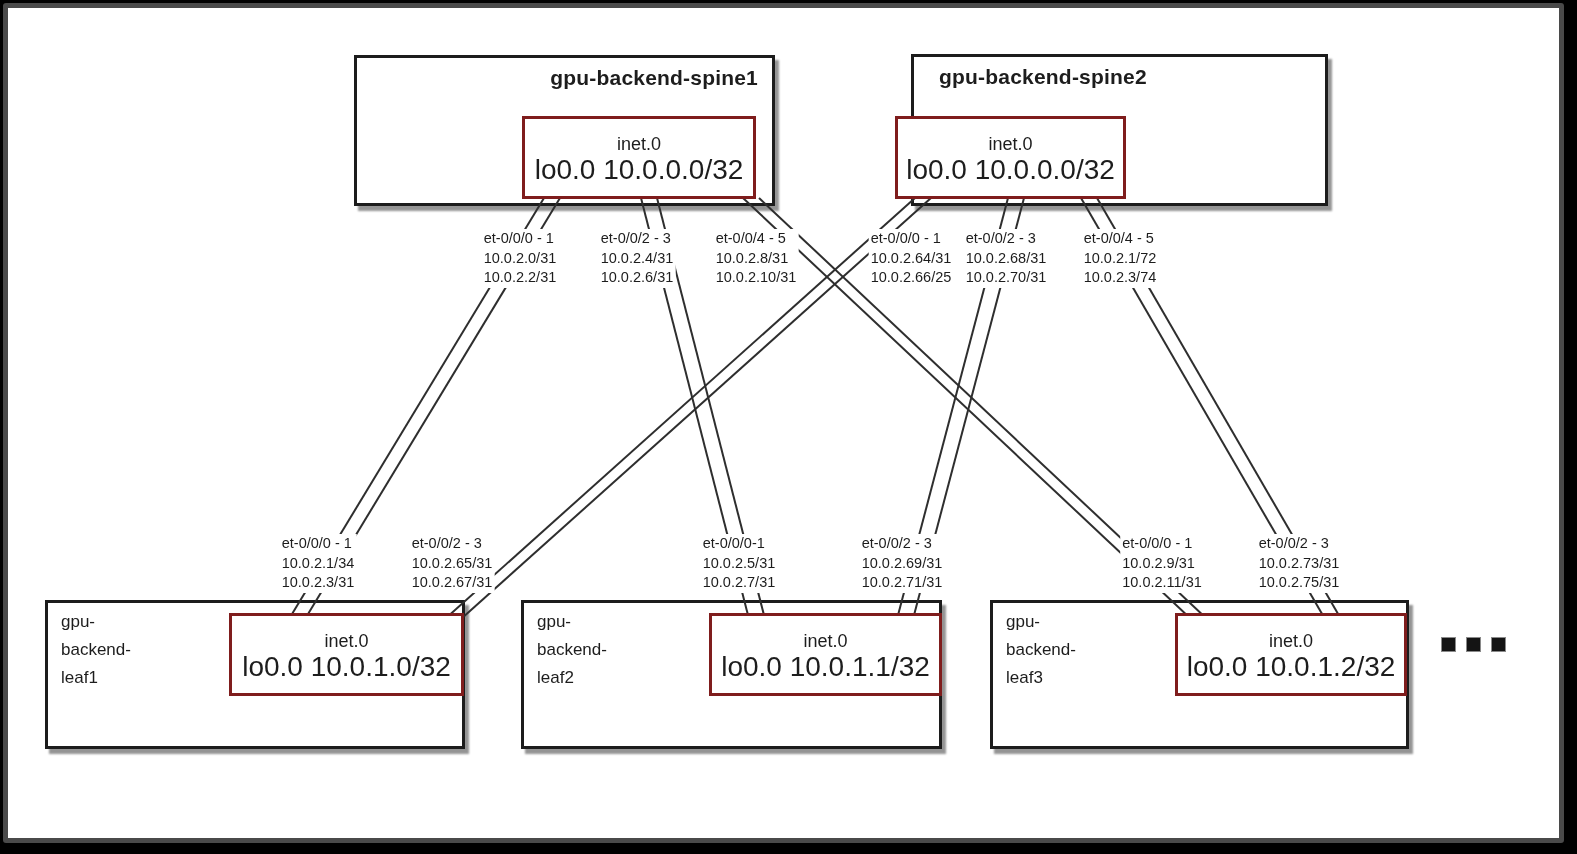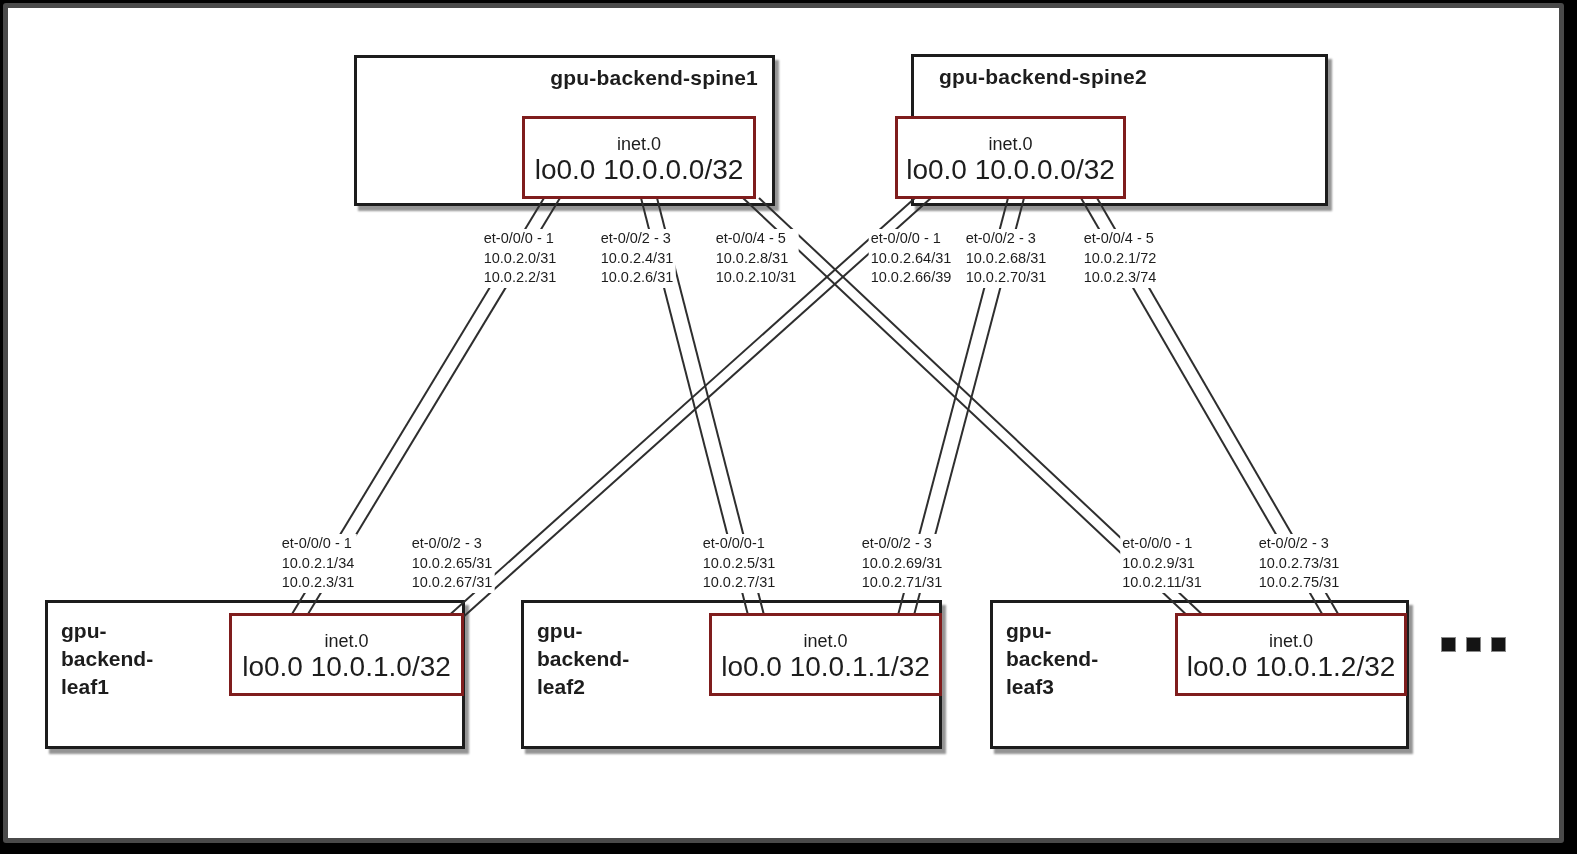--- a/index.html
+++ b/index.html
@@ -4,21 +4,21 @@
 <style>
   html,body{margin:0;padding:0;background:#000;}
   #stage{position:relative;width:1577px;height:854px;background:#000;overflow:hidden;
          font-family:"Liberation Sans",sans-serif;color:#1d1d1d;}
   #paper{position:absolute;left:3px;top:3px;right:13px;bottom:11px;background:#fff;
          border:5px solid #4a4a4a;border-radius:3px;}
   .nodebox{position:absolute;background:#fff;border:3px solid #1c1c1c;
            box-shadow:4px 5px 2px rgba(0,0,0,0.42);}
   .spine-title-r{position:absolute;top:8px;right:14px;font-weight:bold;font-size:21px;letter-spacing:.2px;}
   .spine-title-l{position:absolute;top:8px;left:25px;font-weight:bold;font-size:21px;letter-spacing:.2px;}
-  .leaf-title{position:absolute;top:14px;left:13px;font-weight:bold;font-size:21px;line-height:28px;}
+  .leaf-title{position:absolute;top:5px;left:13px;font-weight:normal;font-size:17px;line-height:28px;}
   .routebox{position:absolute;background:#fff;border:3px solid #7f1d1d;
             display:flex;flex-direction:column;align-items:center;justify-content:center;z-index:3;}
   .rt-name{font-size:18px;line-height:24px;}
   .rt-lo{font-size:28px;line-height:28px;}
   .wires{position:absolute;left:0;top:0;z-index:2;}
   .portlbl{position:absolute;transform:translateX(-50%);text-align:left;background:#fff;
            font-size:14.5px;line-height:19.5px;z-index:4;padding:0 2px;white-space:nowrap;}
   .portlbl.spine{top:221px;}
   .portlbl.leaf{top:526px;}
   .more{position:absolute;left:1434px;top:630px;display:flex;gap:12px;z-index:4;}
@@ -120,21 +120,21 @@
       <div>10.0.2.6/31</div>
     </div>
     <div class="portlbl spine" style="left:748px;">
       <div>et-0/0/4 - 5</div>
       <div>10.0.2.8/31</div>
       <div>10.0.2.10/31</div>
     </div>
     <div class="portlbl spine" style="left:903px;">
       <div>et-0/0/0 - 1</div>
       <div>10.0.2.64/31</div>
-      <div>10.0.2.66/39</div>
+      <div>10.0.2.66/25</div>
     </div>
     <div class="portlbl spine" style="left:998px;">
       <div>et-0/0/2 - 3</div>
       <div>10.0.2.68/31</div>
       <div>10.0.2.70/31</div>
     </div>
     <div class="portlbl spine" style="left:1112px;">
       <div>et-0/0/4 - 5</div>
       <div>10.0.2.1/72</div>
       <div>10.0.2.3/74</div>

